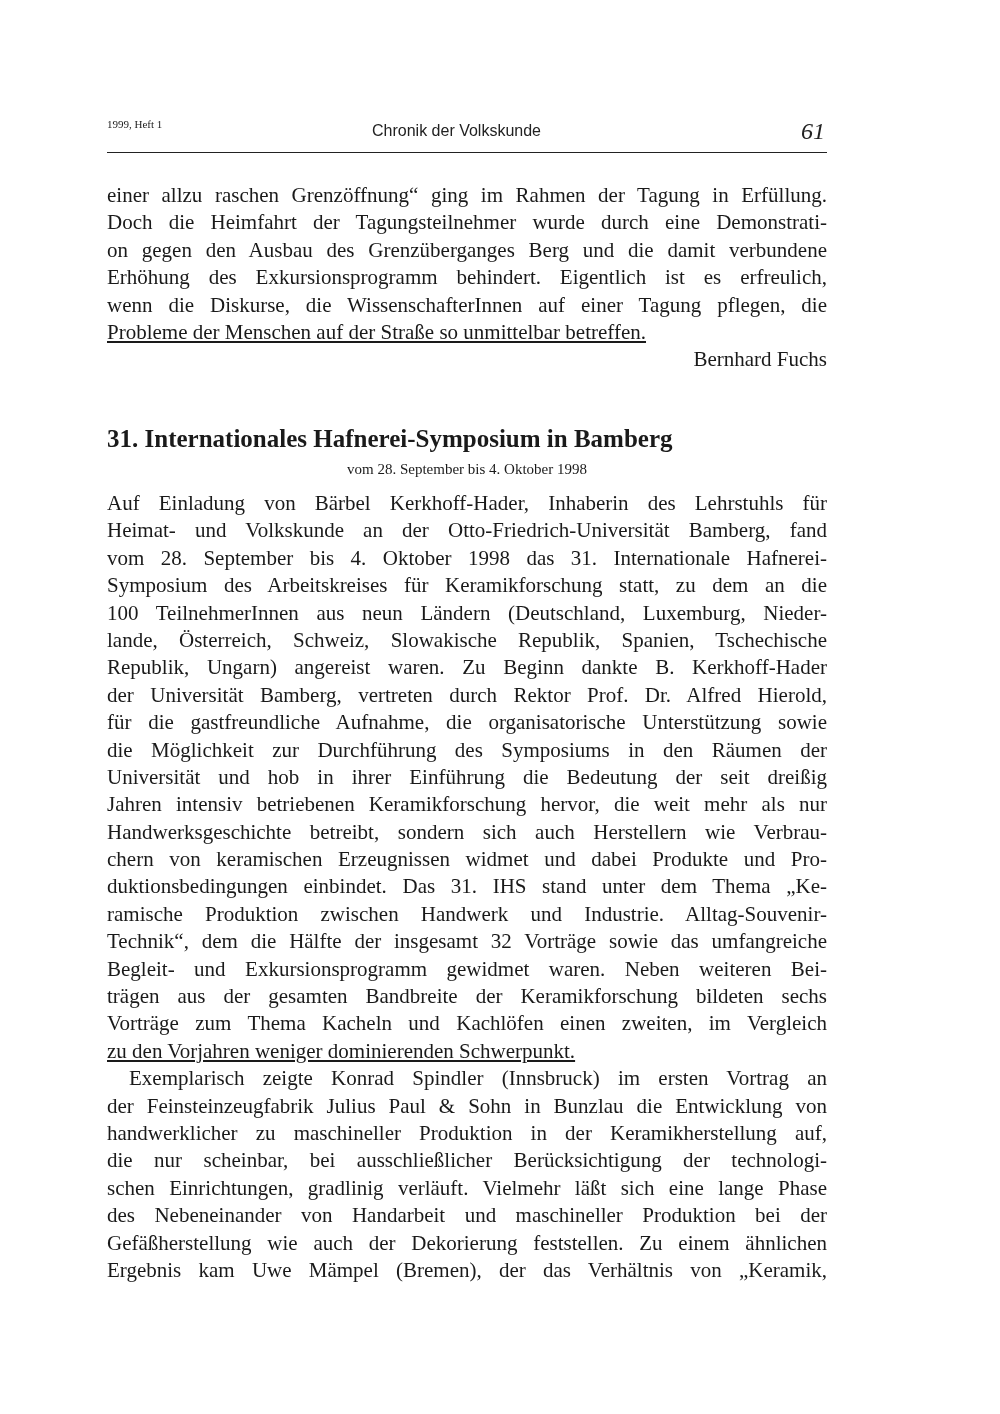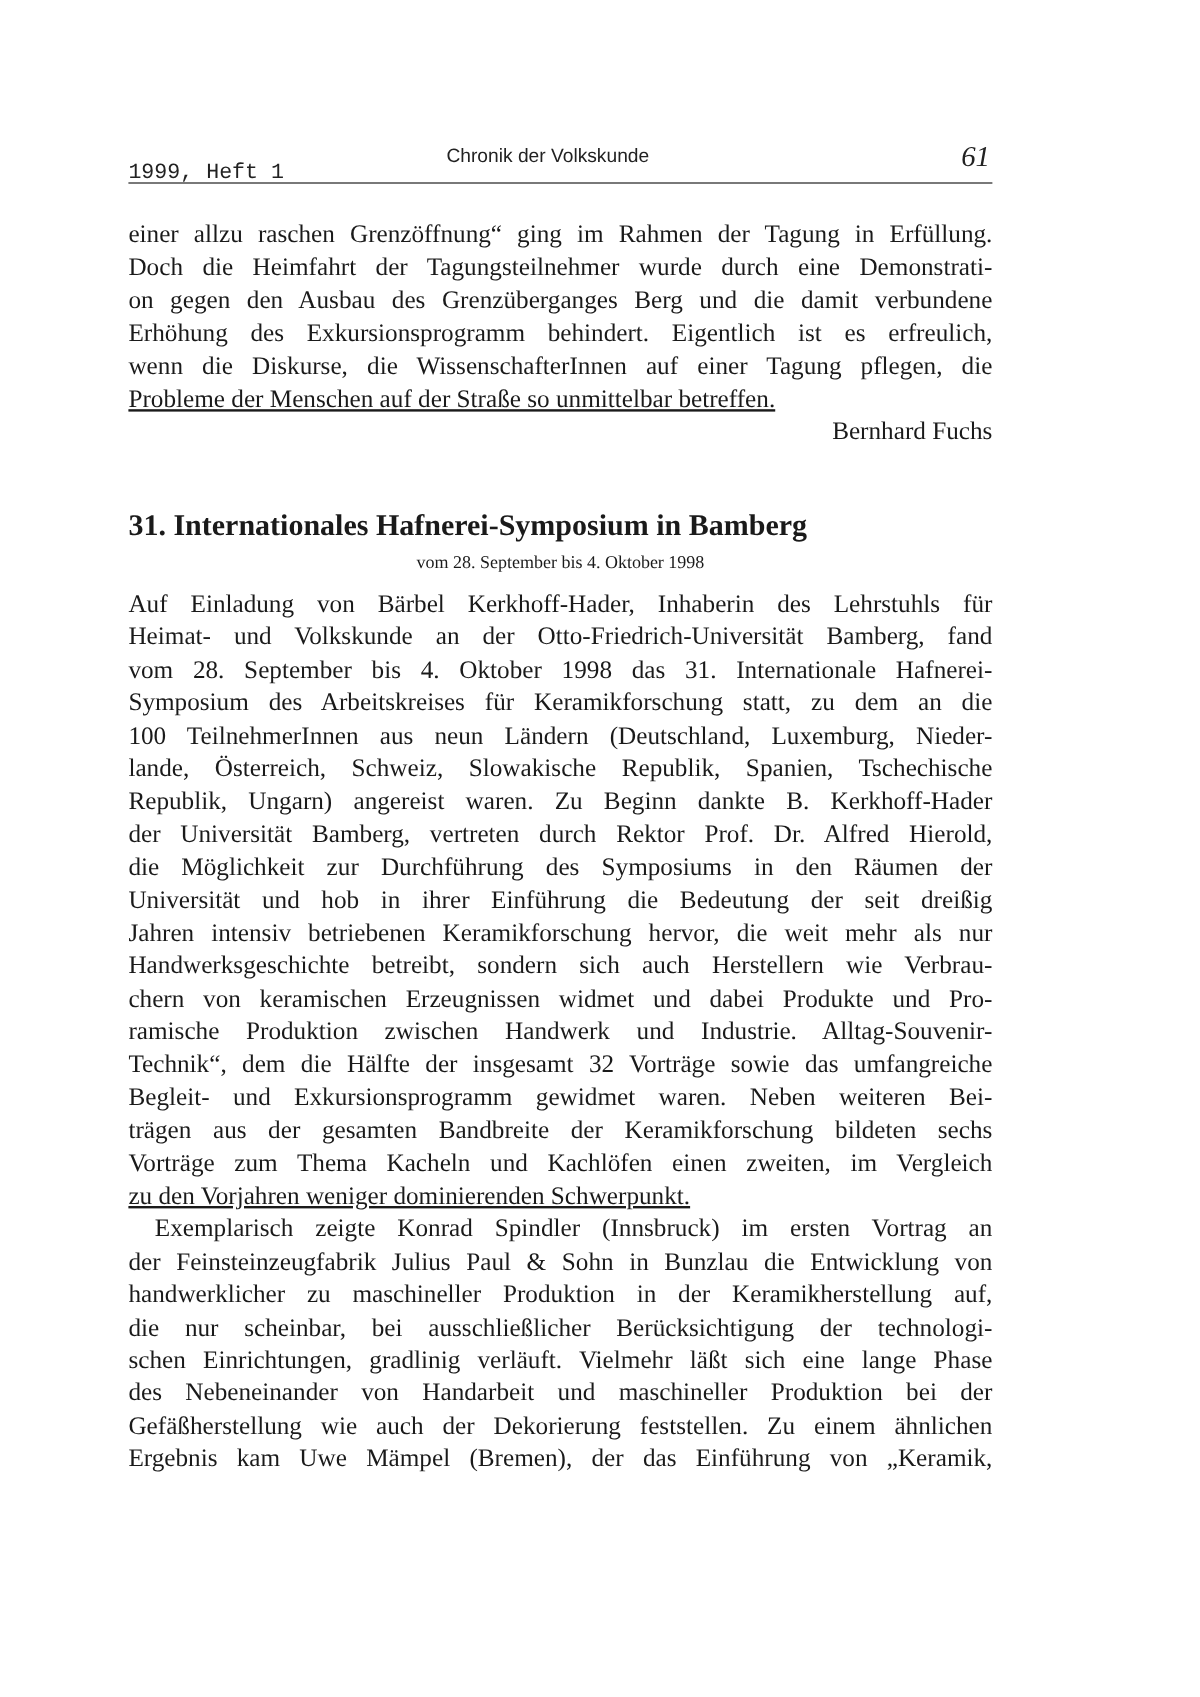--- a/index.html
+++ b/index.html
@@ -26,23 +26,23 @@
       top: 118px;
       width: 720px;
       height: 28px;
       font-family: "Liberation Sans", sans-serif;
       font-size: 16px;
       color: #222;
     }
     .running-header .left {
       position: absolute;
       left: 0;
-      top: 16px;
-      font-family: Liberation Mono, monospace;
-      font-size: 18px;
+      top: 0;
+      font-family: Liberation Serif, serif;
+      font-size: 11px;
     }
     .running-header .center {
       position: absolute;
       left: 265px;
       top: 4px;
       font-family: "Liberation Sans", sans-serif;
       font-size: 16px;
     }
     .running-header .right {
       position: absolute;
@@ -138,37 +138,39 @@
   <div class="body-text sec2">
     <div>
       <span class="line">Auf Einladung von Bärbel Kerkhoff-Hader, Inhaberin des Lehrstuhls für</span>
       <span class="line">Heimat- und Volkskunde an der Otto-Friedrich-Universität Bamberg, fand</span>
       <span class="line">vom 28. September bis 4. Oktober 1998 das 31. Internationale Hafnerei-</span>
       <span class="line">Symposium des Arbeitskreises für Keramikforschung statt, zu dem an die</span>
       <span class="line">100 TeilnehmerInnen aus neun Ländern (Deutschland, Luxemburg, Nieder-</span>
       <span class="line">lande, Österreich, Schweiz, Slowakische Republik, Spanien, Tschechische</span>
       <span class="line">Republik, Ungarn) angereist waren. Zu Beginn dankte B. Kerkhoff-Hader</span>
       <span class="line">der Universität Bamberg, vertreten durch Rektor Prof. Dr. Alfred Hierold,</span>
+      <span class="line">für die gastfreundliche Aufnahme, die organisatorische Unterstützung sowie</span>
       <span class="line">die Möglichkeit zur Durchführung des Symposiums in den Räumen der</span>
       <span class="line">Universität und hob in ihrer Einführung die Bedeutung der seit dreißig</span>
       <span class="line">Jahren intensiv betriebenen Keramikforschung hervor, die weit mehr als nur</span>
       <span class="line">Handwerksgeschichte betreibt, sondern sich auch Herstellern wie Verbrau-</span>
       <span class="line">chern von keramischen Erzeugnissen widmet und dabei Produkte und Pro-</span>
+      <span class="line">duktionsbedingungen einbindet. Das 31. IHS stand unter dem Thema „Ke-</span>
       <span class="line">ramische Produktion zwischen Handwerk und Industrie. Alltag-Souvenir-</span>
       <span class="line">Technik“, dem die Hälfte der insgesamt 32 Vorträge sowie das umfangreiche</span>
       <span class="line">Begleit- und Exkursionsprogramm gewidmet waren. Neben weiteren Bei-</span>
       <span class="line">trägen aus der gesamten Bandbreite der Keramikforschung bildeten sechs</span>
       <span class="line">Vorträge zum Thema Kacheln und Kachlöfen einen zweiten, im Vergleich</span>
       <span class="line last">zu den Vorjahren weniger dominierenden Schwerpunkt.</span>
     </div>
     <div>
       <span class="line indent">Exemplarisch zeigte Konrad Spindler (Innsbruck) im ersten Vortrag an</span>
       <span class="line">der Feinsteinzeugfabrik Julius Paul &amp; Sohn in Bunzlau die Entwicklung von</span>
       <span class="line">handwerklicher zu maschineller Produktion in der Keramikherstellung auf,</span>
       <span class="line">die nur scheinbar, bei ausschließlicher Berücksichtigung der technologi-</span>
       <span class="line">schen Einrichtungen, gradlinig verläuft. Vielmehr läßt sich eine lange Phase</span>
       <span class="line">des Nebeneinander von Handarbeit und maschineller Produktion bei der</span>
       <span class="line">Gefäßherstellung wie auch der Dekorierung feststellen. Zu einem ähnlichen</span>
-      <span class="line">Ergebnis kam Uwe Mämpel (Bremen), der das Einführung von „Keramik,</span>
+      <span class="line">Ergebnis kam Uwe Mämpel (Bremen), der das Verhältnis von „Keramik,</span>
     </div>
   </div>
 
 </div>
 
 </body></html>

